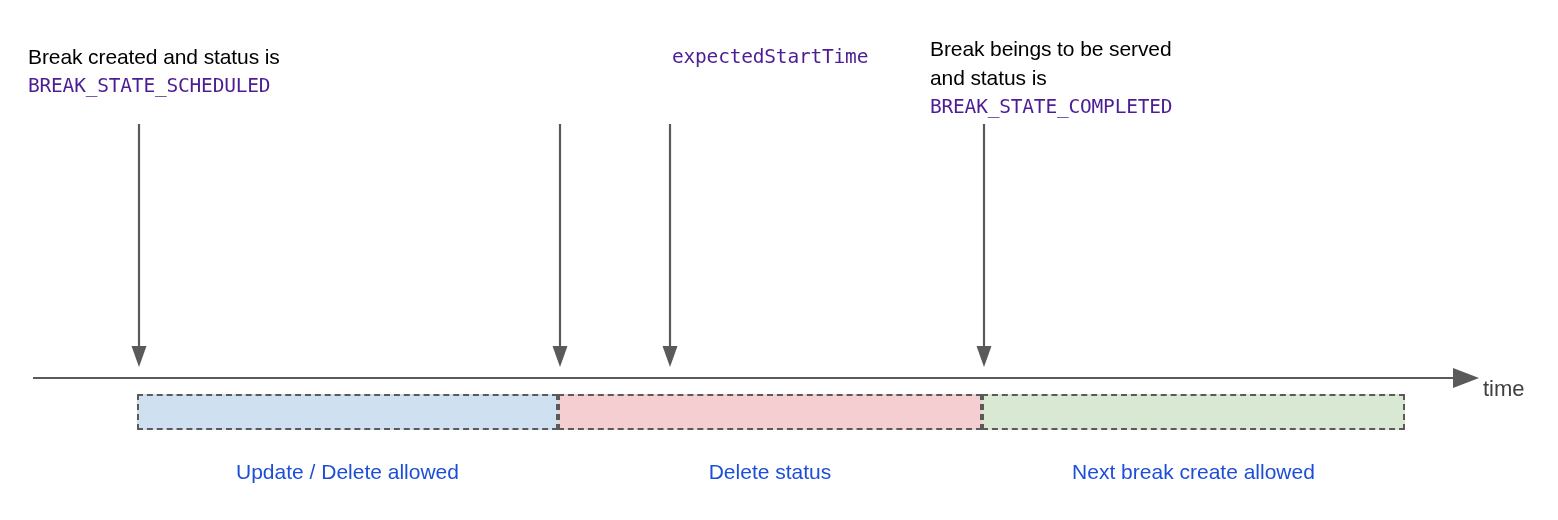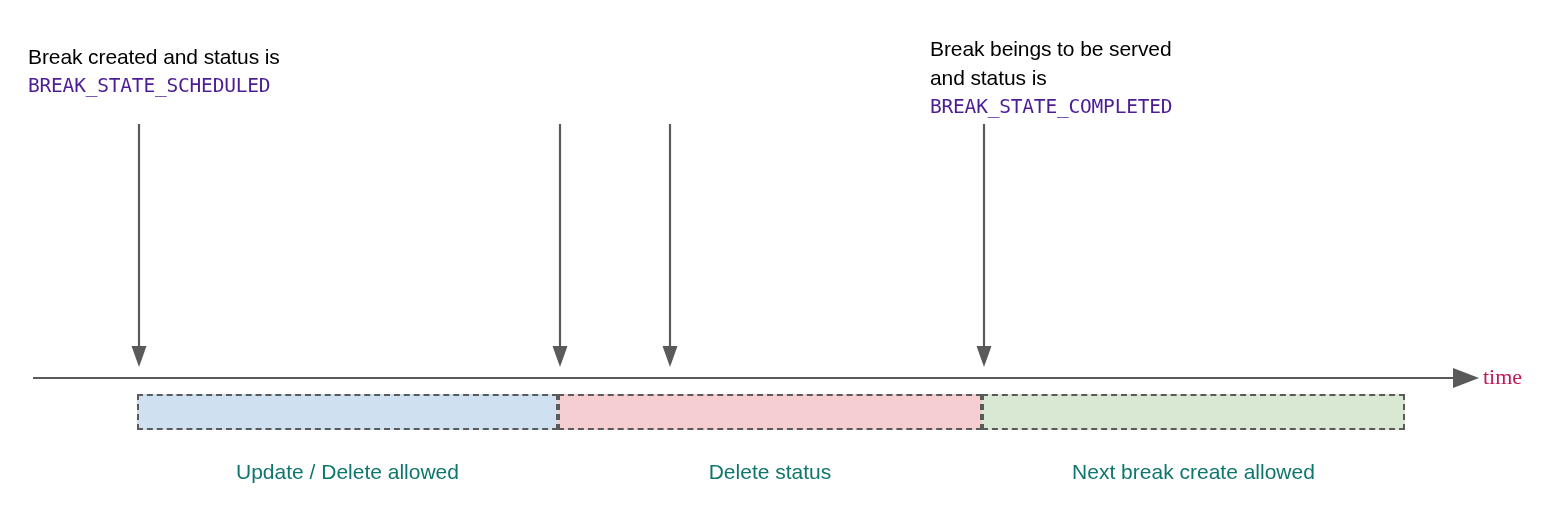--- a/index.html
+++ b/index.html
@@ -50,58 +50,59 @@
 
   
   #time-axis {
     position: absolute;
     left: 33px;
     top: 358px;
   }
   #time-axis-label {
     position: absolute;
     left: 1483px;
-    top: 364px;
-    font-family: Liberation Serif, serif;
+    top: 376px;
+    font-family: Liberation Sans, sans-serif;
     font-size: 22px;
-    color: #be185d;
+    color: #404040;
   }
 
   
   .phase-bar {
     position: absolute;
     top: 394px;
     height: 36px;
     box-sizing: border-box;
     border: 2px dashed #5a5a5a;
   }
 
   
   .phase-caption {
     position: absolute;
     top: 460px;
     text-align: center;
     font-family: "Liberation Sans", sans-serif;
     font-size: 21px;
-    color: #0f766e;
+    color: #1d4ed8;
     white-space: nowrap;
   }
 </style>
 </head>
 <body>
 
 <div id="canvas">
 
   <div class="event-label" style="left:28px; top:42px;">
     <span class="ln sans">Break created and status is</span>
     <span class="ln mono">BREAK_STATE_SCHEDULED</span>
   </div>
 
 
   <div class="event-label" style="left:672px; top:42px;">
+    <span class="ln mono">expectedStartTime</span>
   </div>
 
   <div class="event-label" style="left:930px; top:34px;">
     <span class="ln sans">Break beings to be served</span>
     <span class="ln sans">and status is</span>
     <span class="ln mono">BREAK_STATE_COMPLETED</span>
   </div>
 
   <svg class="v-arrow" style="left:130px; top:118px;" width="18" height="252" viewBox="0 0 18 252">
     <line x1="9" y1="6" x2="9" y2="232" stroke="#5a5a5a" stroke-width="2.2"></line>

